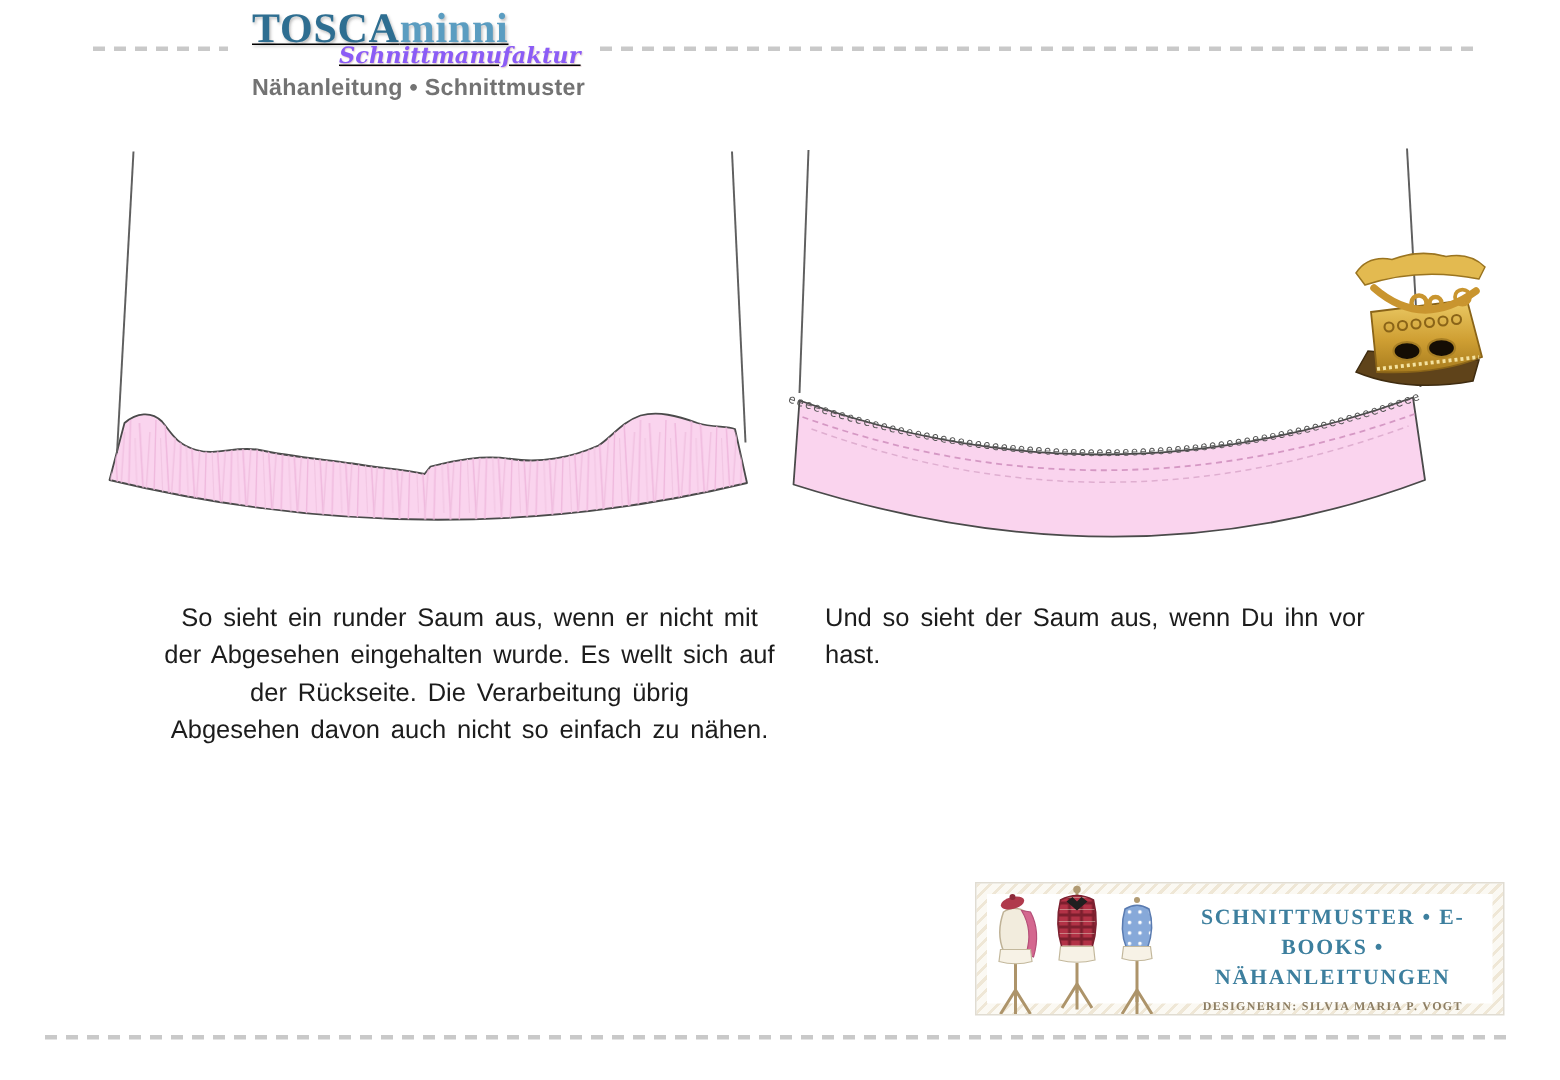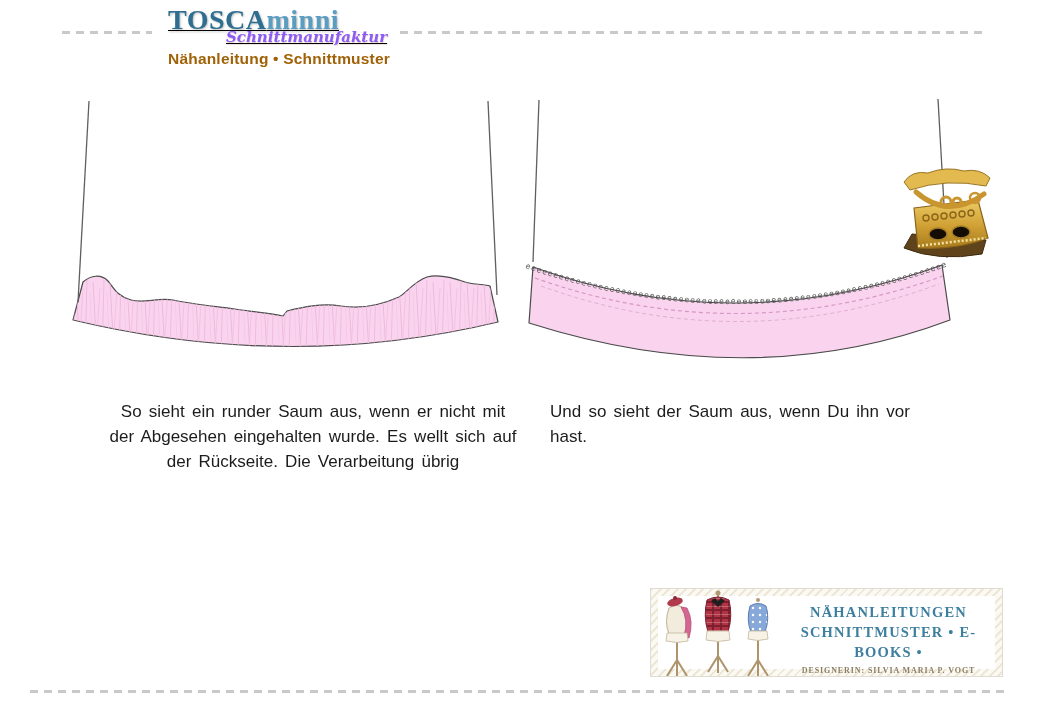--- a/index.html
+++ b/index.html
@@ -16,21 +16,21 @@
   
   .logo{position:absolute;left:168px;top:6px;line-height:1;text-decoration:underline;}
   .brand{font-family:"Liberation Serif",serif;font-weight:bold;font-size:28px;
          letter-spacing:.5px;text-shadow:1px 1px 2px rgba(70,70,70,.35);}
   .brand-primary{color:#2e6e91;}
   .brand-secondary{color:#5b9dc1;}
   .tagline{font-family:"DejaVu Serif",serif;font-style:italic;font-weight:bold;
            color:#8b5cf6;font-size:15px;margin:-4px 0 0 58px;
            text-shadow:.5px .5px 1px rgba(130,30,40,.25);}
   .subtitle{position:absolute;left:168px;top:50px;font-size:15.5px;font-weight:bold;
-            color:#a16207;letter-spacing:.2px;}
+            color:#737373;letter-spacing:.2px;}
 
   
   .illus{position:absolute;}
   .illus-left{left:55px;top:92px;width:465px;height:272px;}
   .illus-right{left:515px;top:92px;width:480px;height:272px;}
   .iron{left:898px;top:158px;width:96px;height:104px;}
   .seam{stroke:#5f5f5f;stroke-width:1.3;fill:none;}
   .band{fill:#fad4ee;stroke:#4a4a4a;stroke-width:1.2;stroke-linejoin:round;}
   .stitch-text{font-family:"DejaVu Sans Mono",monospace;font-size:8px;fill:#555;letter-spacing:1px;}
 
@@ -116,20 +116,21 @@
     <path d="M18 34 Q50 62 86 36" stroke="#c9952f" stroke-width="5" fill="none" stroke-linecap="round"></path>
     <circle cx="48" cy="44" r="5" fill="none" stroke="#c9952f" stroke-width="3"></circle>
     <circle cx="59" cy="44" r="4" fill="none" stroke="#c9952f" stroke-width="3"></circle>
     <circle cx="77" cy="40" r="5" fill="none" stroke="#c9952f" stroke-width="2.5"></circle>
   </svg>
 
   <div class="caption cap-left">
     <div>So sieht ein runder Saum aus, wenn er nicht mit</div>
     <div>der Abgesehen eingehalten wurde. Es wellt sich auf</div>
     <div>der Rückseite. Die Verarbeitung übrig</div>
+    <div>Abgesehen davon auch nicht so einfach zu nähen.</div>
   </div>
   <div class="caption cap-right">
     <div>Und so sieht der Saum aus, wenn Du ihn vor</div>
     <div>hast.</div>
   </div>
 
   <div class="footer-panel">
     <div class="footer-inner"></div>
     <svg class="mannequins" width="118" height="86" viewBox="0 0 118 86" aria-hidden="true">
       <defs>
@@ -167,21 +168,21 @@
 
       <g transform="translate(84,8)">
         <path d="M15 42 V70" stroke="#ad946a" stroke-width="2"></path>
         <path d="M15 62 L5 78 M15 62 L15 79 M15 62 L25 78" stroke="#ad946a" stroke-width="2" fill="none"></path>
         <circle cx="15" cy="2" r="2" fill="#b09a72"></circle>
         <path d="M7 8 Q3 22 8 34 L22 34 Q27 20 23 8 Q15 3 7 8 Z" fill="url(#dots)" stroke="#5a7bb0" stroke-width="1"></path>
         <path d="M6 33 L24 33 L25 41 Q15 44 5 41 Z" fill="#f7f2e6" stroke="#c3b89c" stroke-width="0.8"></path>
       </g>
     </svg>
     <div class="footer-text">
+      <div class="footer-line">SCHNITTMUSTER • E-BOOKS •</div>
       <div class="footer-line">NÄHANLEITUNGEN</div>
-      <div class="footer-line">SCHNITTMUSTER • E-BOOKS •</div>
       <div class="footer-designer">DESIGNERIN: SILVIA MARIA P. VOGT</div>
     </div>
   </div>
 
   <div class="dash dash-bottom"></div>
 
 </div>
 
 </body></html>

